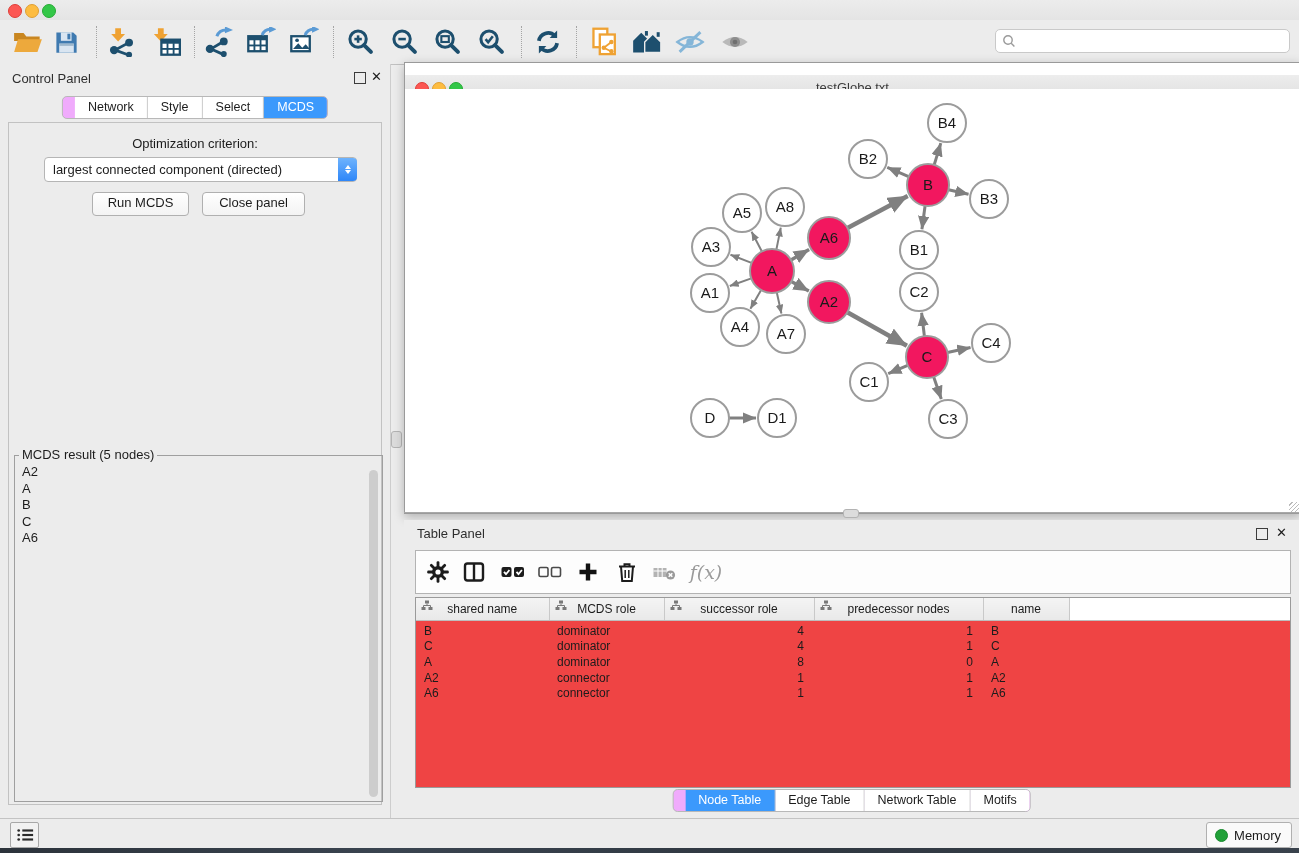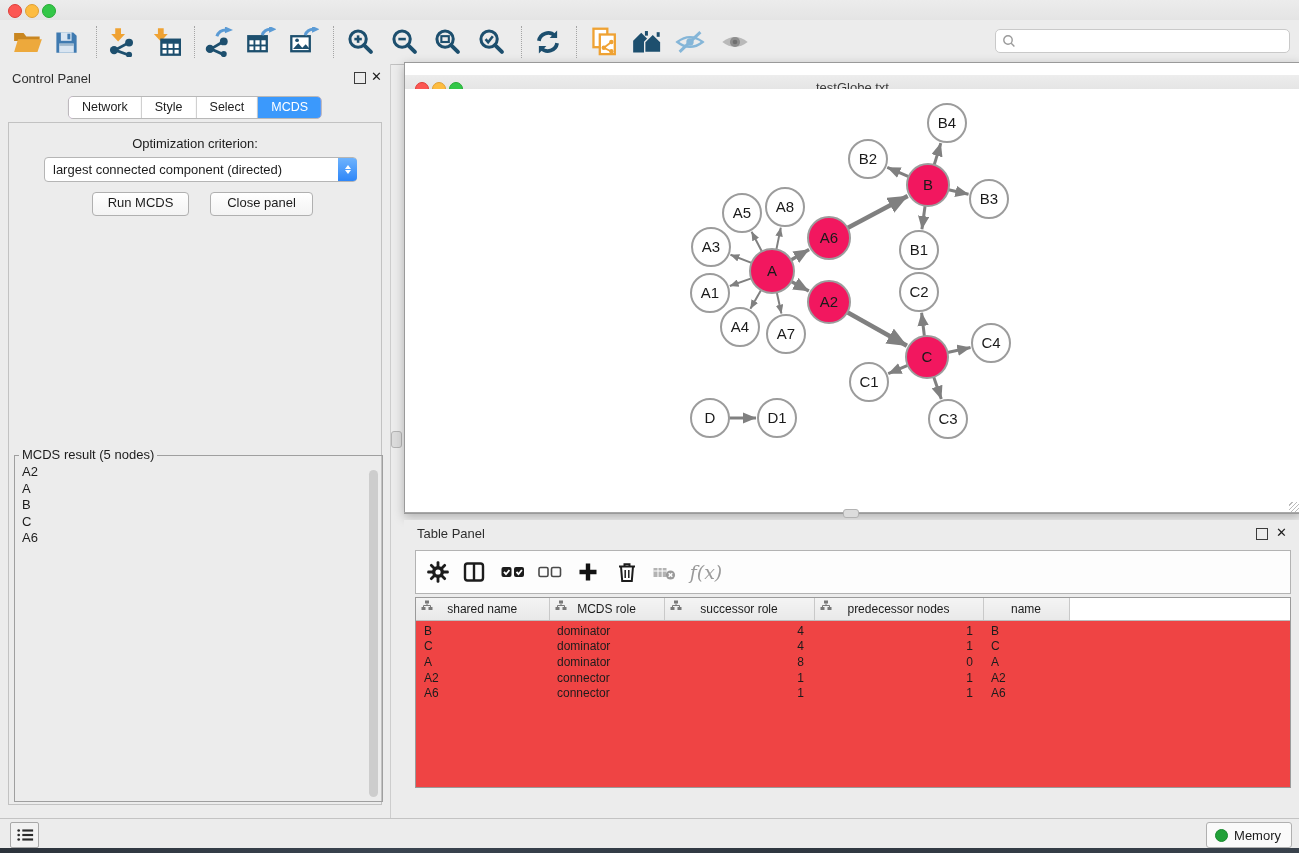--- a/index.html
+++ b/index.html
@@ -20,21 +20,21 @@
   .tbsep{position:absolute;top:6px;height:32px;width:0;border-left:1px dotted #a5a5a5;}
   #search-box{position:absolute;left:995px;top:9px;width:293px;height:22px;background:#fff;
       border:1px solid #c9c9c9;border-radius:5px;display:flex;align-items:center;}
   #search-box input{border:none;outline:none;flex:1;font-size:13px;background:transparent;font-family:inherit;}
   
   #control-panel{left:0;top:64px;width:390px;height:754px;background:#ececec;border-right:1px solid #cdcdcd;}
   .panel-head{position:absolute;left:0;top:0;right:0;height:28px;}
   .panel-title{position:absolute;left:12px;top:7px;font-size:13px;color:#2e2e2e;}
   .float-btn{position:absolute;top:8px;width:10px;height:10px;border:1.5px solid #3c3c3c;}
   .close-btn{position:absolute;top:5px;font-size:13px;font-weight:bold;color:#1a1a1a;line-height:16px;}
-  .seg-bar{position:absolute;display:inline-flex;border:1px solid #b8b8b8;border-radius:5px;overflow:hidden;background:#f0abfc;height:21px;}
+  .seg-bar{position:absolute;display:inline-flex;border:1px solid #b8b8b8;border-radius:5px;overflow:hidden;background:#f0abfc;height:21px;padding-left:12px;}
   .seg{padding:2px 13px;font-size:12.5px;line-height:17px;color:#1c1c1c;border-right:1px solid #c6c6c6;background:#fff;cursor:default;}
   .seg:last-child{border-right:none;}
   .seg.active{background:#3b99fc;color:#fff;}
   #cp-box{left:8px;top:58px;width:372px;height:681px;border:1px solid #c2c2c2;}
   #opt-label{left:0;right:0;top:72px;text-align:center;font-size:13px;}
   #opt-select{left:44px;top:93px;width:311px;height:23px;background:#fff;border:1px solid #b5b5b5;border-radius:4px;display:flex;align-items:center;}
   #opt-select .val{flex:1;font-size:13px;padding-left:8px;white-space:nowrap;overflow:hidden;}
   #opt-select .stepper{width:19px;height:23px;margin-right:-1px;border-radius:0 4px 4px 0;background:linear-gradient(#6eb3fd,#2e86f8);display:flex;flex-direction:column;align-items:center;justify-content:center;gap:1px;}
   .chv{width:0;height:0;border-left:3.5px solid transparent;border-right:3.5px solid transparent;}
   .chv.up{border-bottom:4px solid #fff;}
@@ -263,21 +263,21 @@
     <div id="cp-box" class="abs"></div>
     <div id="opt-select" class="abs">
       <span class="val">largest connected component (directed)</span>
       <span class="stepper">
           <span class="chv up"></span>
           <span class="chv down"></span>
         </span>
     </div>
     <div id="opt-label" class="abs">Optimization criterion:</div>
     <div class="pushbtn" style="left:92px;width:95px">Run MCDS</div>
-    <div class="pushbtn" style="left:210px;width:101px">Close panel</div>
+    <div class="pushbtn" style="left:202px;width:101px">Close panel</div>
     <div id="result-box" class="abs">
       <span id="result-legend">MCDS result (5 nodes)</span>
       <div id="result-list">
           <div>A2</div>
           <div>A</div>
           <div>B</div>
           <div>C</div>
           <div>A6</div>
         </div>
       <div id="result-scroll"></div>
@@ -572,20 +572,26 @@
               <td>connector</td>
               <td class="num">1</td>
               <td class="num">1</td>
               <td>A6</td>
               <td></td>
             </tr>
           </tbody>
       </table>
     </div>
 
+    <div class="seg-bar" style="left:50%;transform:translateX(-50%);top:269px" id="table-tabs">
+        <span class="seg active">Node Table</span>
+        <span class="seg">Edge Table</span>
+        <span class="seg">Network Table</span>
+        <span class="seg">Motifs</span>
+      </div>
   </div>
 
   <div id="status-bar" class="abs">
     <span id="list-btn">
       <svg width="18" height="16" viewBox="0 0 20 16">
         <circle cx="3" cy="3" r="1.5" fill="#2a2a2a"></circle>
           <rect x="7" y="1.8" width="12" height="2.4" fill="#2a2a2a"></rect>
         <circle cx="3" cy="8" r="1.5" fill="#2a2a2a"></circle>
           <rect x="7" y="6.8" width="12" height="2.4" fill="#2a2a2a"></rect>
         <circle cx="3" cy="13" r="1.5" fill="#2a2a2a"></circle>

